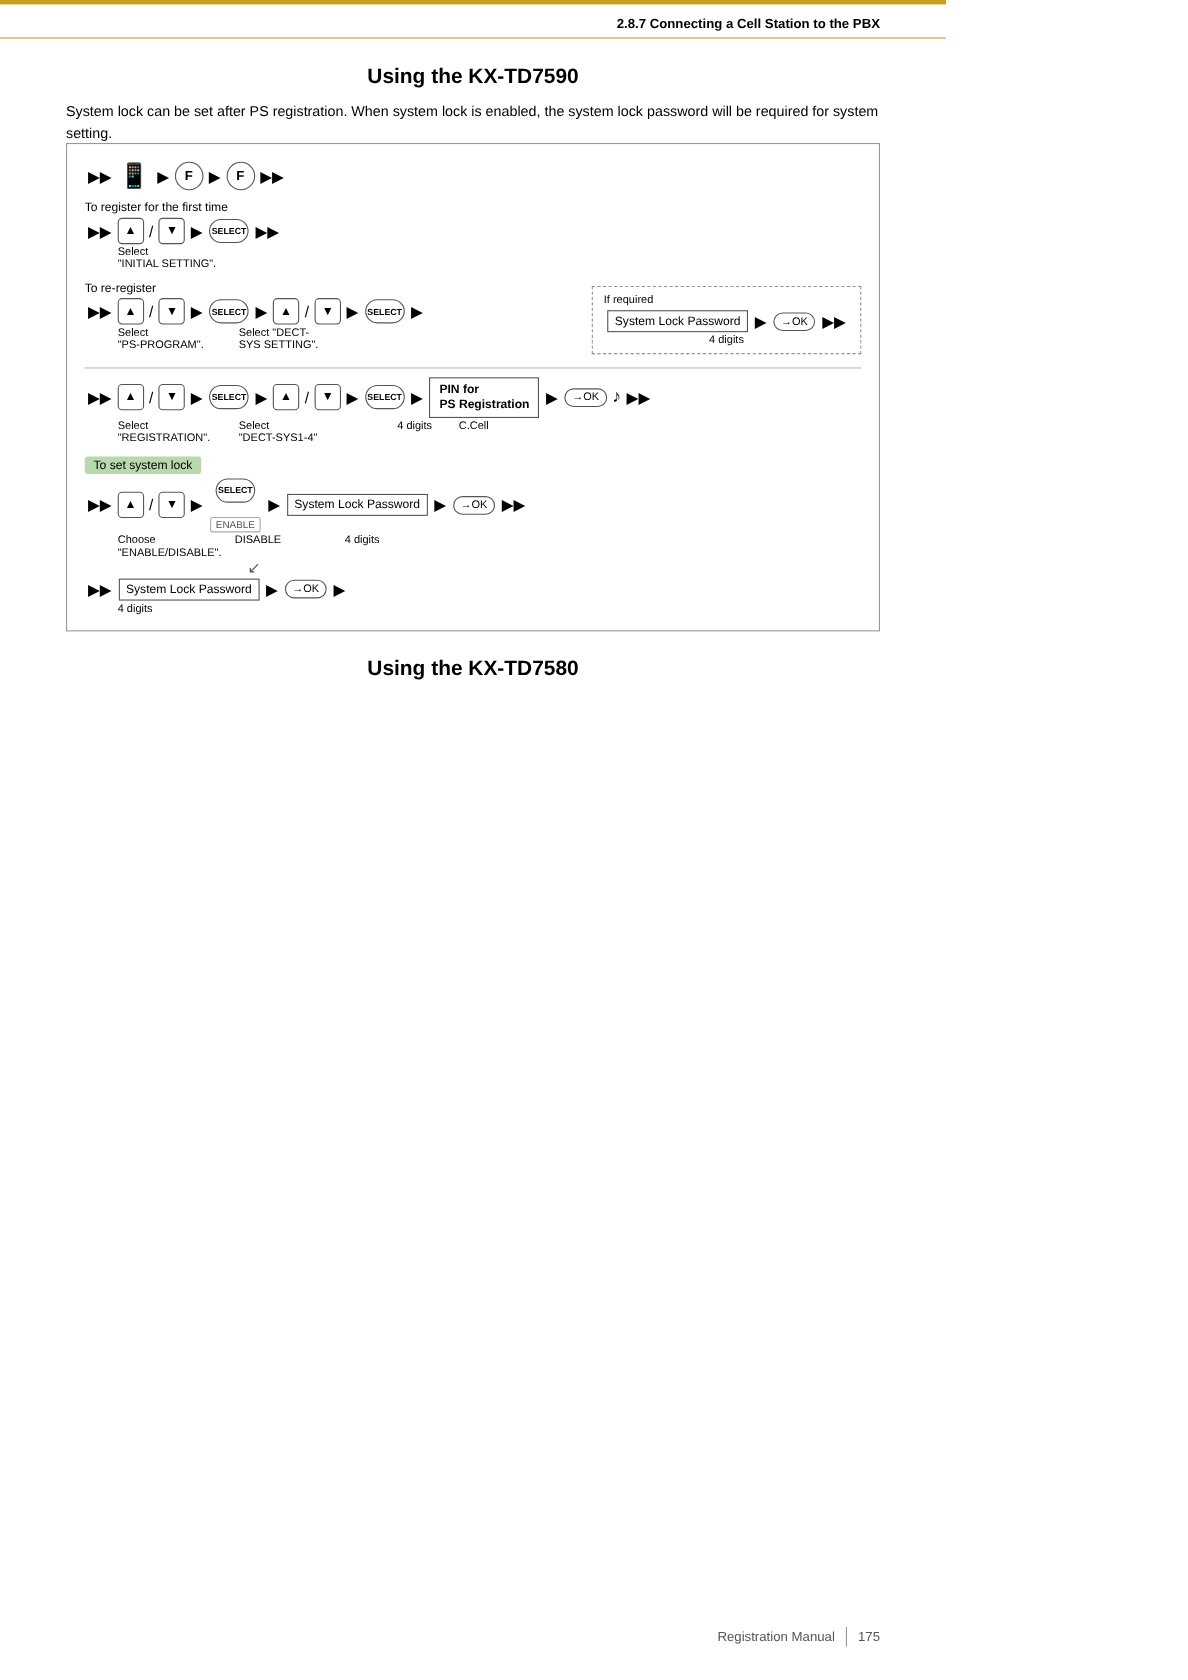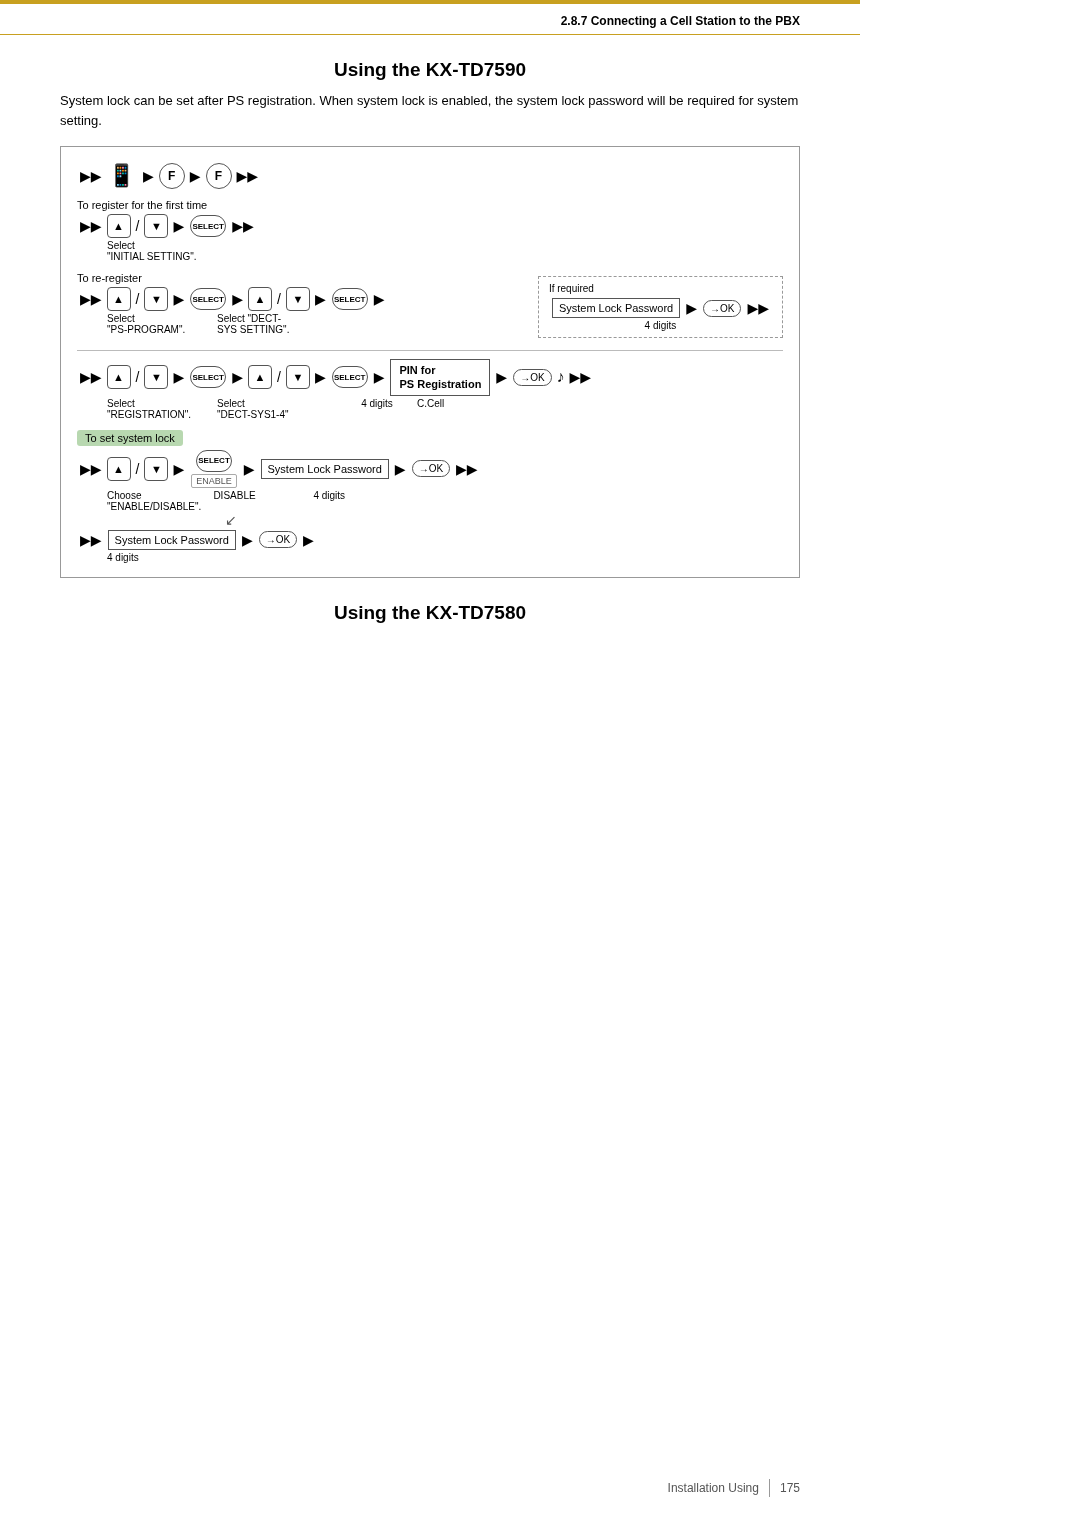--- a/index.html
+++ b/index.html
@@ -33,21 +33,20 @@
       padding: 24px 60px 40px 60px;
     }
     .section-title {
       font-size: 19px;
       font-weight: bold;
       margin-bottom: 10px;
       text-align: center;
     }
     .intro-text {
       font-size: 13px;
-      margin-bottom: 16px;
       line-height: 1.5;
     }
     .diagram-box {
       border: 1px solid #999;
       padding: 16px 16px 14px 16px;
       margin-bottom: 24px;
       background: #fff;
     }
     .arrow-right {
       display: inline-block;
@@ -318,21 +317,21 @@
       <div style="margin-top:6px;">
         <div class="green-tab">To set system lock</div>
         <div class="inline-row">
           <span class="double-arrow">▶▶</span>
           <span class="nav-btn">▲</span>
           <span class="slash">/</span>
           <span class="nav-btn">▼</span>
           <span class="arrow-right">▶</span>
           <div class="enable-disable-col">
             <span class="select-btn">SELECT</span>
-            <span style="font-size:9px; color:#555; margin-top:2px; border:1px solid #aaa; padding:1px 4px; border-radius:2px;">ENABLE</span>
+            <span style="font-size:9px; color:#555; margin-top:13px; border:1px solid #aaa; padding:1px 4px; border-radius:2px;">ENABLE</span>
           </div>
           <span class="arrow-right">▶</span>
           <span class="sys-lock-box">System Lock Password</span>
           <span class="arrow-right">▶</span>
           <span class="ok-btn">→OK</span>
           <span class="arrow-right">▶▶</span>
         </div>
         <div style="display:flex; padding-left:30px; font-size:10px; margin-top:2px; align-items:flex-start;">
           <div style="min-width:90px;">Choose<br>"ENABLE/DISABLE".</div>
           <div style="min-width:60px; margin-left:12px;">DISABLE</div>
@@ -353,18 +352,18 @@
         <div style="padding-left:30px; font-size:10px; margin-top:2px;">4 digits</div>
       </div>
 
     </div>
 
     <div class="section-title">Using the KX-TD7580</div>
 
   </div>
 
   <div class="bottom-footer">
-    <span>Installation Using</span>
+    <span>Registration Manual</span>
     <span class="footer-divider"></span>
     <span>175</span>
   </div>
 
 </div>
 
 </body></html>

